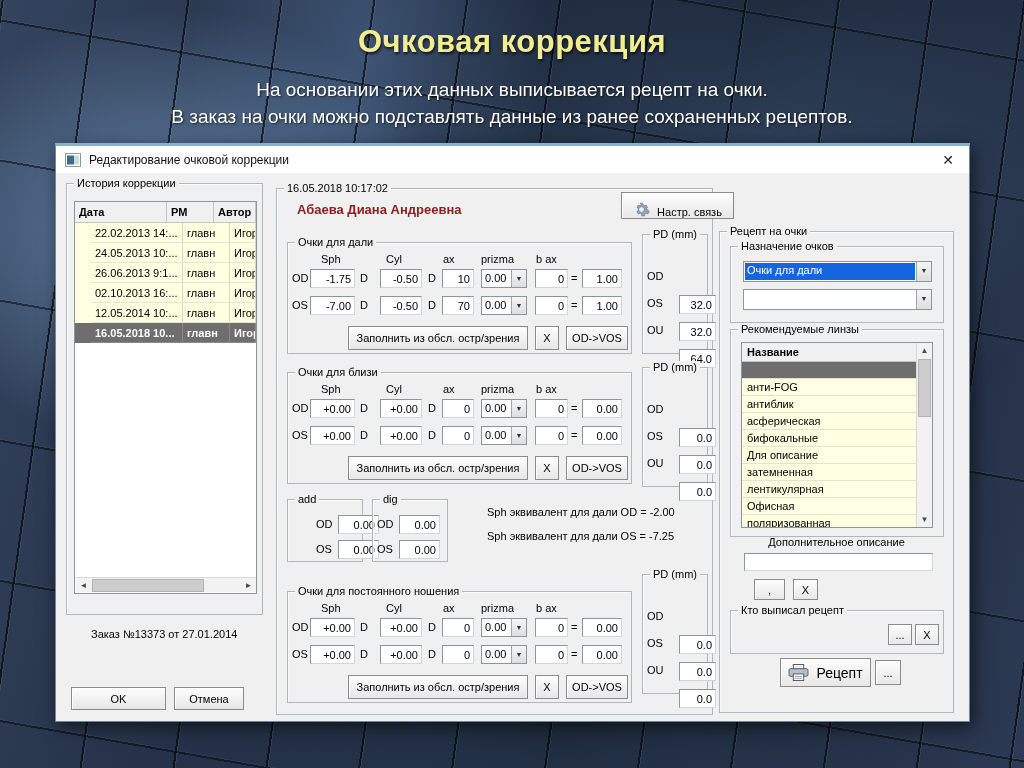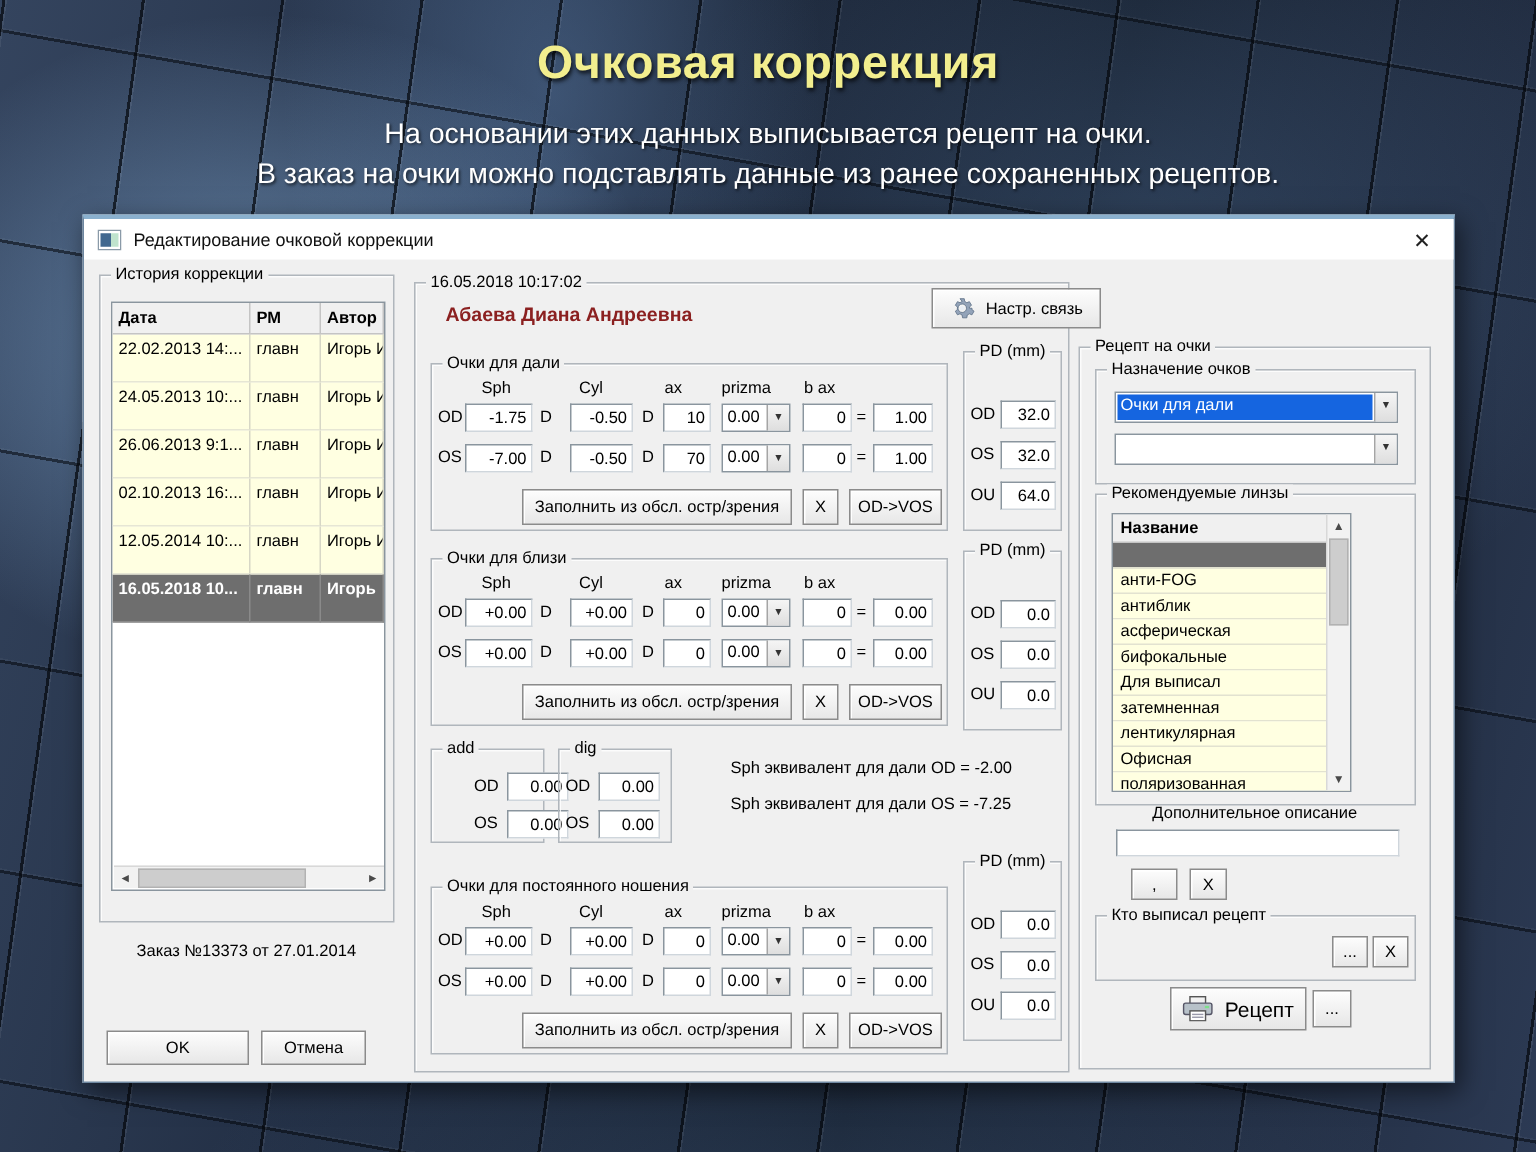--- a/index.html
+++ b/index.html
@@ -46,21 +46,21 @@
     border:1px solid #8b8b8b;box-shadow:inset 1px 1px 0 #fff;
     font:11px "Liberation Sans",sans-serif;text-align:center;color:#000;padding:0;}
 
   
   .htable{position:absolute;left:7px;top:17px;width:183px;height:393px;background:#fff;
     border:1px solid #8a959e;overflow:hidden;}
   .hhead{display:flex;height:21px;background:#f0f0f0;font-weight:bold;}
   .hhc{padding:4px 4px 0;border-right:1px solid #c4c4c4;border-bottom:1px solid #c4c4c4;
     overflow:hidden;white-space:nowrap;}
   .w-date{width:92px;} .w-pm{width:47px;} .w-author{flex:1;}
-  .hrow{display:flex;height:32px;background:#ffffe1;}
+  .hrow{display:flex;height:20px;background:#ffffe1;padding-left:16px;}
   .hrow .hc{padding:4px 4px 0;border-right:1px solid #d7d7c6;border-bottom:1px solid #e6e6d4;
     overflow:hidden;white-space:nowrap;}
   .hrow.sel{background:#6e6e6e;color:#fff;font-weight:bold;}
   .hrow.sel .hc{border-right-color:#8a8a8a;border-bottom-color:#8a8a8a;}
   .hscroll{position:absolute;left:1px;bottom:1px;width:180px;height:15px;background:#f2f2f2;
     border-top:1px solid #d8d8d8;display:flex;align-items:center;}
   .sarrow{width:15px;height:15px;font-size:8px;line-height:16px;text-align:center;color:#4a4a4a;}
   .hthumb{width:112px;height:13px;background:#cdcdcd;border:1px solid #b2b2b2;margin-left:1px;}
 
   
@@ -77,28 +77,28 @@
 
   
   .adgrp{width:76px;height:63px;}
   .adrow{position:absolute;height:19px;width:100%;}
   .adrow .inp{left:26px;width:41px;}
   .spheq{position:absolute;left:210px;font-size:11px;white-space:nowrap;}
 
   
   .pdgrp{left:365px;width:66px;height:120px;}
   .pdrow{position:absolute;left:0;width:100%;height:19px;}
-  .pdrow .inp{left:24px;width:37px;}
+  .pdrow .inp{left:36px;width:37px;margin-top:28px;}
 
   
   .patient{position:absolute;left:20px;top:13px;font-size:13px;font-weight:bold;color:#8b2020;}
   .settings-btn{left:565px;top:46px;width:113px;height:27px;display:flex;align-items:center;
     justify-content:center;gap:7px;z-index:5;}
   .combo.selected .combo-val{background:#1565e0;color:#fff;margin:1px;padding:1px 2px 0;}
-  .llist{position:absolute;left:10px;top:12px;width:160px;height:186px;background:#fff;
+  .llist{position:absolute;left:10px;top:12px;width:192px;height:186px;background:#fff;
     border:1px solid #8a959e;overflow:hidden;}
   .lhead{height:19px;background:#f0f0f0;font-weight:bold;padding:3px 5px 0;
     border-bottom:1px solid #c4c4c4;width:175px;}
   .lrow{height:17px;background:#ffffe1;border-bottom:1px solid #e2e2d0;padding:2px 5px 0;
     width:175px;overflow:hidden;white-space:nowrap;}
   .lrow.sel{background:#6e6e6e;}
   .lvscroll{position:absolute;right:0;top:0;width:16px;height:184px;background:#f2f2f2;
     border-left:1px solid #d8d8d8;}
   .lvthumb{position:absolute;left:1px;top:16px;width:13px;height:58px;background:#cdcdcd;border:1px solid #b2b2b2;}
   .varrow{position:absolute;left:0;width:15px;height:15px;font-size:8px;line-height:16px;text-align:center;color:#4a4a4a;}
@@ -389,21 +389,21 @@
               <input class="inp" type="text" value="0.0" style="">
             </div>
             <div class="pdrow" style="top: 86px;">
               <span class="eyelbl">OU</span>
               <input class="inp" type="text" value="0.0" style="">
             </div>
           </div>
         </div>
     </div>
 
-    <button class="btn settings-btn" style="position:absolute;">
+    <button class="btn settings-btn" style="position:absolute;align-items:flex-end;">
       <svg width="17" height="17" viewBox="0 0 24 24">
         <path fill="#93a3b9" stroke="#5f7188" stroke-width="0.8" d="M12 8a4 4 0 1 0 0 8 4 4 0 0 0 0-8zm9.2 4c0 .4 0 .8-.1 1.2l2 1.6-2 3.4-2.4-1a7.2 7.2 0 0 1-2 1.2l-.4 2.6h-4l-.4-2.6a7.2 7.2 0 0 1-2-1.2l-2.4 1-2-3.4 2-1.6a7.4 7.4 0 0 1 0-2.4l-2-1.6 2-3.4 2.4 1a7.2 7.2 0 0 1 2-1.2L9.9 3h4l.4 2.6a7.2 7.2 0 0 1 2 1.2l2.4-1 2 3.4-2 1.6c.1.4.1.8.1 1.2z"></path>
         <circle cx="12" cy="12" r="2.2" fill="#e8eef5"></circle>
       </svg>
       <span>Настр. связь</span>
     </button>
 
     <div class="grp" style="left:663px;top:85px;width:235px;height:482px;">
       <span class="legend">Рецепт на очки</span>
 
@@ -422,21 +422,21 @@
       <div class="grp" style="left:10px;top:97px;width:214px;height:208px;">
         <span class="legend">Рекомендуемые линзы</span>
         <div class="llist">
           <div class="lhead">Название</div>
           <div id="lens-rows">
               <div class="lrow sel"></div>
               <div class="lrow">анти-FOG</div>
               <div class="lrow">антиблик</div>
               <div class="lrow">асферическая</div>
               <div class="lrow">бифокальные</div>
-              <div class="lrow">Для выписал</div>
+              <div class="lrow">Для описание</div>
               <div class="lrow">затемненная</div>
               <div class="lrow">лентикулярная</div>
               <div class="lrow">Офисная</div>
               <div class="lrow">поляризованная</div>
             </div>
           <div class="lvscroll">
             <span class="varrow" style="top:0;">▲</span>
             <span class="lvthumb"></span>
             <span class="varrow" style="bottom:0;">▼</span>
           </div>

